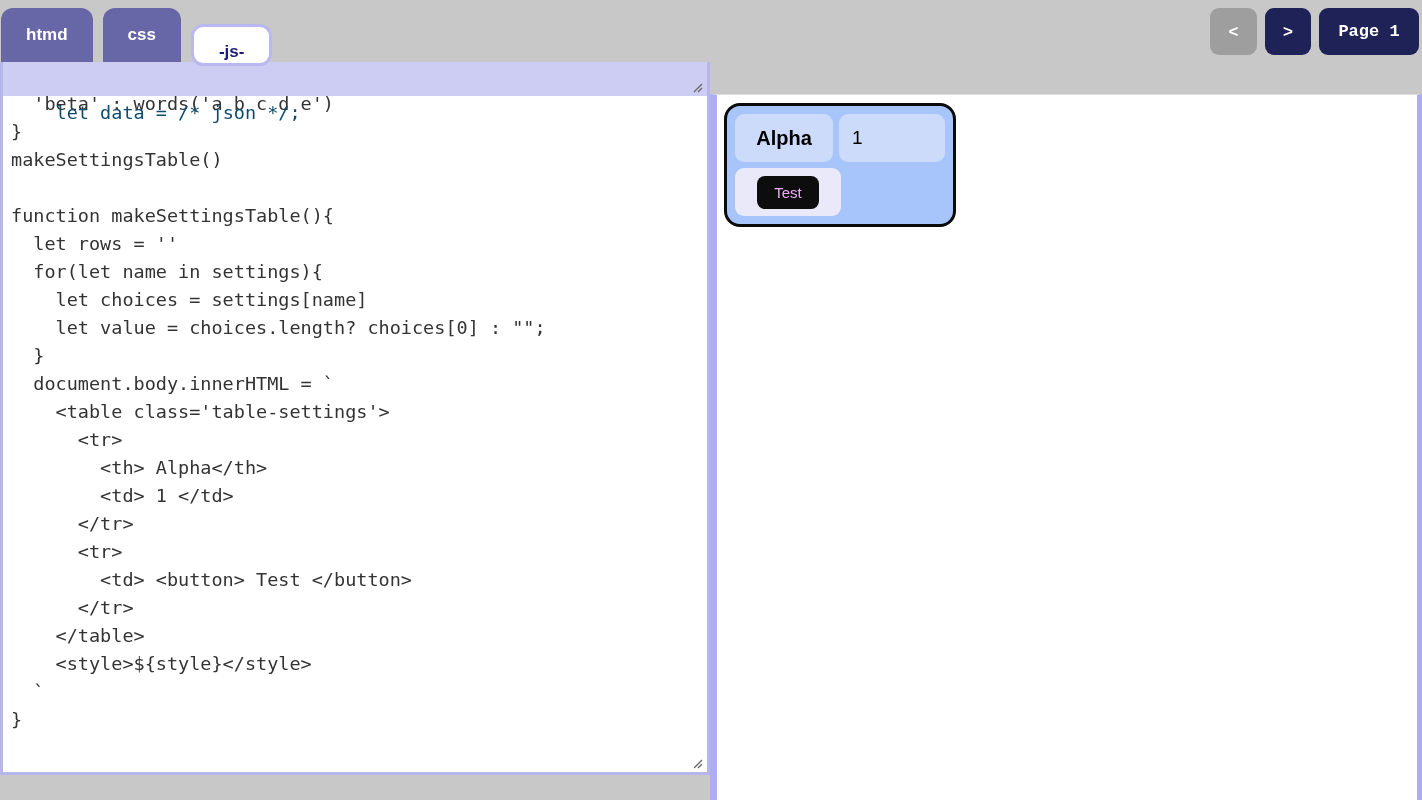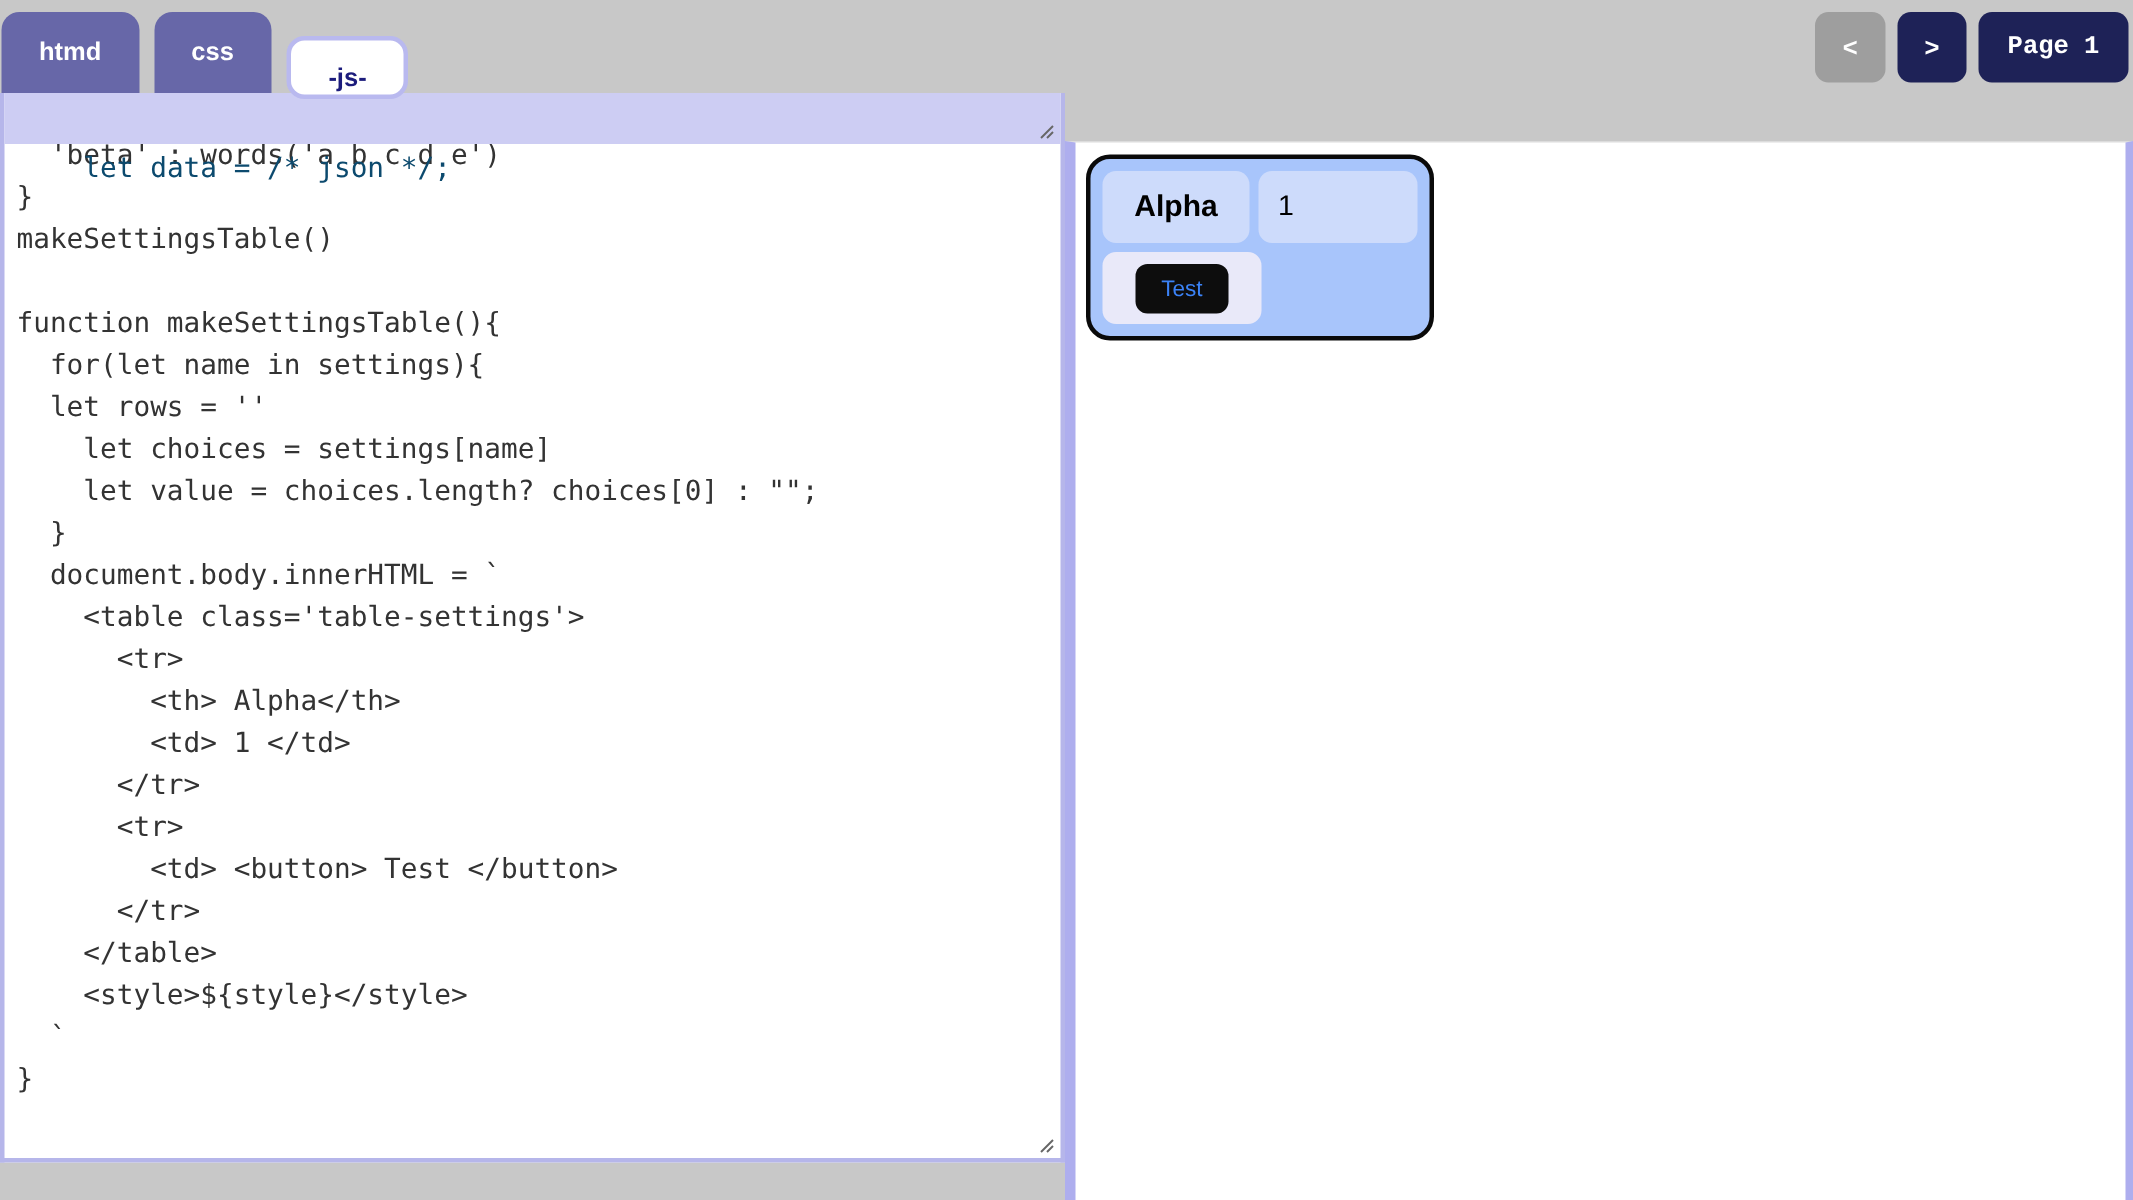--- a/index.html
+++ b/index.html
@@ -80,21 +80,21 @@
   }
   .trow { display: flex; gap: 6px; }
   .cell { border-radius: 9px; height: 48px; display: flex; align-items: center; }
   .th { width: 98px; justify-content: center; font-weight: bold; font-size: 20px; color: #000; }
   .td { width: 106px; }
   .row1 { background: #cddbfb; }
   .row2 { background: #e9e9f9; }
   .td-text { padding-left: 13px; font-size: 19px; color: #000; }
   .td.tdbtn { justify-content: center; }
   .test-btn {
-    background: #0d0d0d; color: #3b82f6;
+    background: #0d0d0d; color: #f0abfc;
     border: none; border-radius: 8px;
     font: 15px "Liberation Sans", sans-serif;
     padding: 8px 17px; cursor: pointer;
   }
 </style>
 </head>
 <body>
 
 <div class="tabbar">
   <div class="tabs">
@@ -110,22 +110,22 @@
 </div>
 
 <div class="left-panel">
   <div class="code-area">
     <div class="code-lines">
         <div class="code-line">  'beta' : words('a b c d e')</div>
         <div class="code-line">}</div>
         <div class="code-line">makeSettingsTable()</div>
         <div class="code-line"></div>
         <div class="code-line">function makeSettingsTable(){</div>
+        <div class="code-line">  let rows = ''</div>
         <div class="code-line">  for(let name in settings){</div>
-        <div class="code-line">  let rows = ''</div>
         <div class="code-line">    let choices = settings[name]</div>
         <div class="code-line">    let value = choices.length? choices[0] : "";</div>
         <div class="code-line">  }</div>
         <div class="code-line">  document.body.innerHTML = `</div>
         <div class="code-line">    &lt;table class='table-settings'&gt;</div>
         <div class="code-line">      &lt;tr&gt;</div>
         <div class="code-line">        &lt;th&gt; Alpha&lt;/th&gt;</div>
         <div class="code-line">        &lt;td&gt; 1 &lt;/td&gt;</div>
         <div class="code-line">      &lt;/tr&gt;</div>
         <div class="code-line">      &lt;tr&gt;</div>

